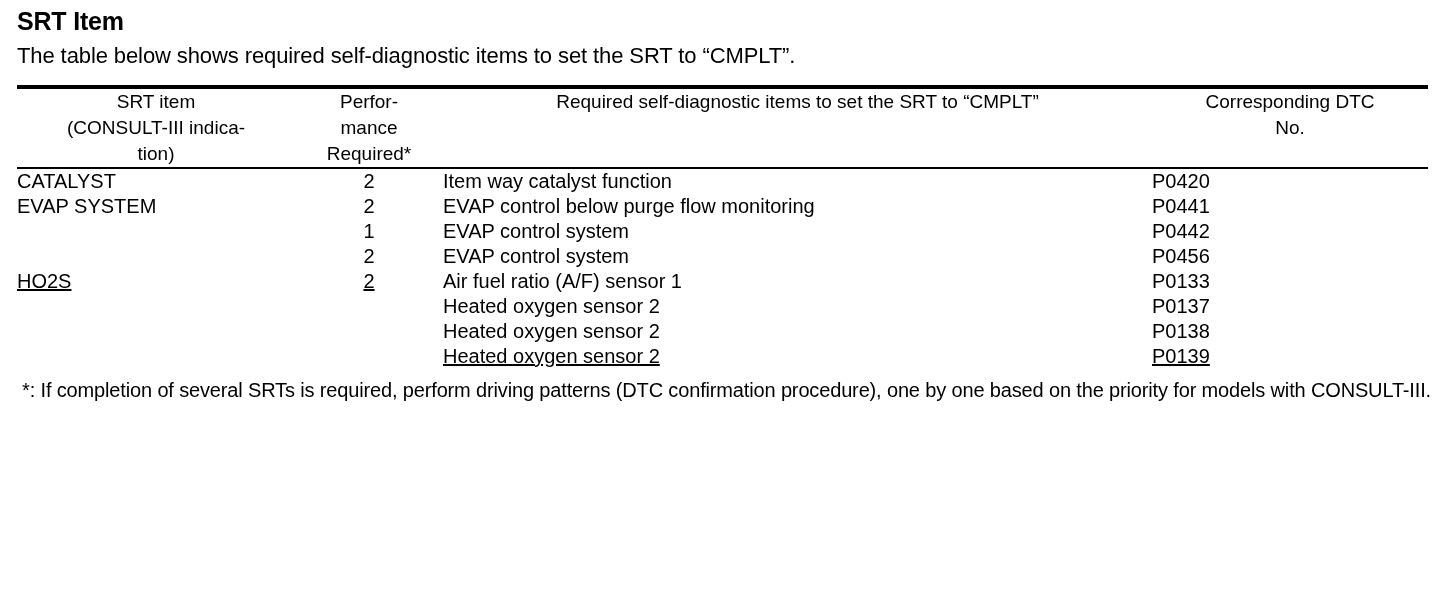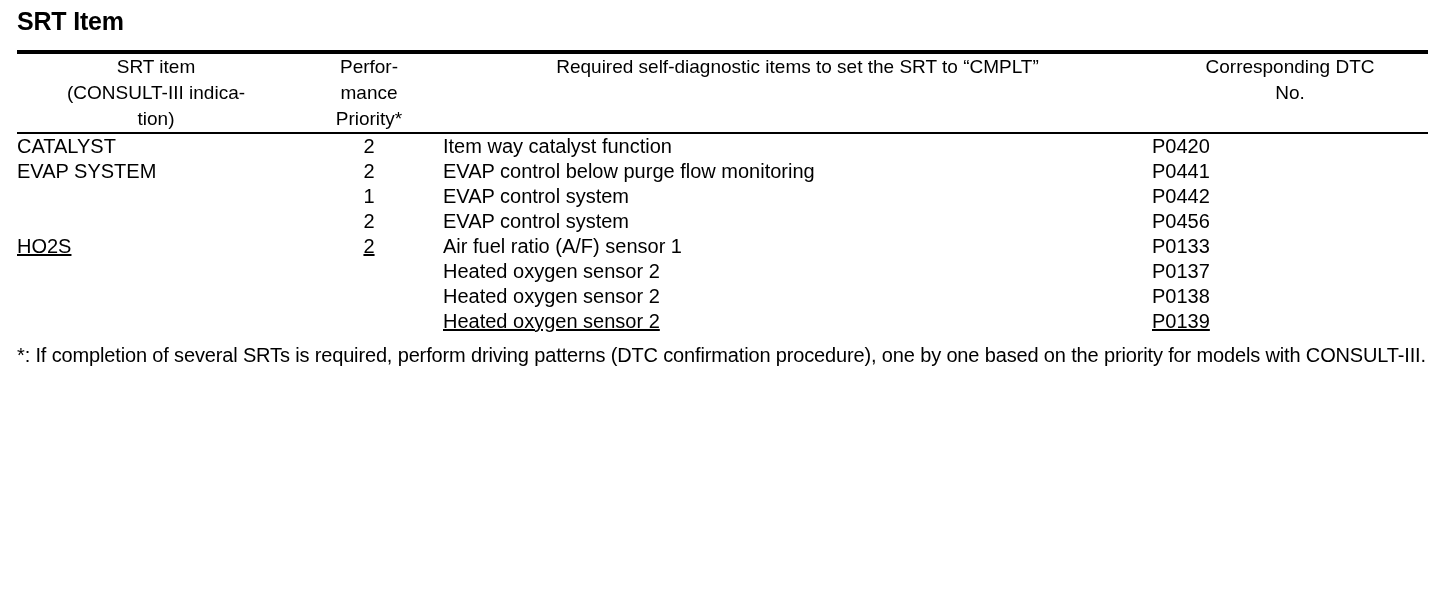--- a/index.html
+++ b/index.html
@@ -90,48 +90,50 @@
   }
 
   
   .footnote {
     font-size: 20px;
     line-height: 29px;
     margin: 0;
     padding-top: 7px;
     letter-spacing: -0.15px;
     max-width: 1414px;
+    text-align: right;
   }
 </style>
 </head>
 <body>
 
 <div class="page">
 
   <h1 class="doc-title">SRT Item</h1>
+  <p class="doc-intro">The table below shows required self-diagnostic items to set the SRT to “CMPLT”.</p>
 
   <table class="srt-table">
     <colgroup>
       <col style="width:278px">
       <col style="width:148px">
       <col style="width:709px">
       <col style="width:276px">
     </colgroup>
 
     <thead>
       <tr class="rule-top rule-med">
         <th class="hdr vsep-right">
           <div>SRT item</div>
           <div>(CONSULT-III indica-</div>
           <div>tion)</div>
         </th>
         <th class="hdr vsep-right">
           <div>Perfor-</div>
           <div>mance</div>
-          <div>Priority*</div>
+          <div>Required*</div>
         </th>
         <th class="hdr hdr-desc vsep-right">Required self-diagnostic items to set the SRT to “CMPLT”</th>
         <th class="hdr hdr-dtc">
           <div>Corresponding DTC</div>
           <div>No.</div>
         </th>
       </tr>
     </thead>
 
     <tbody>

